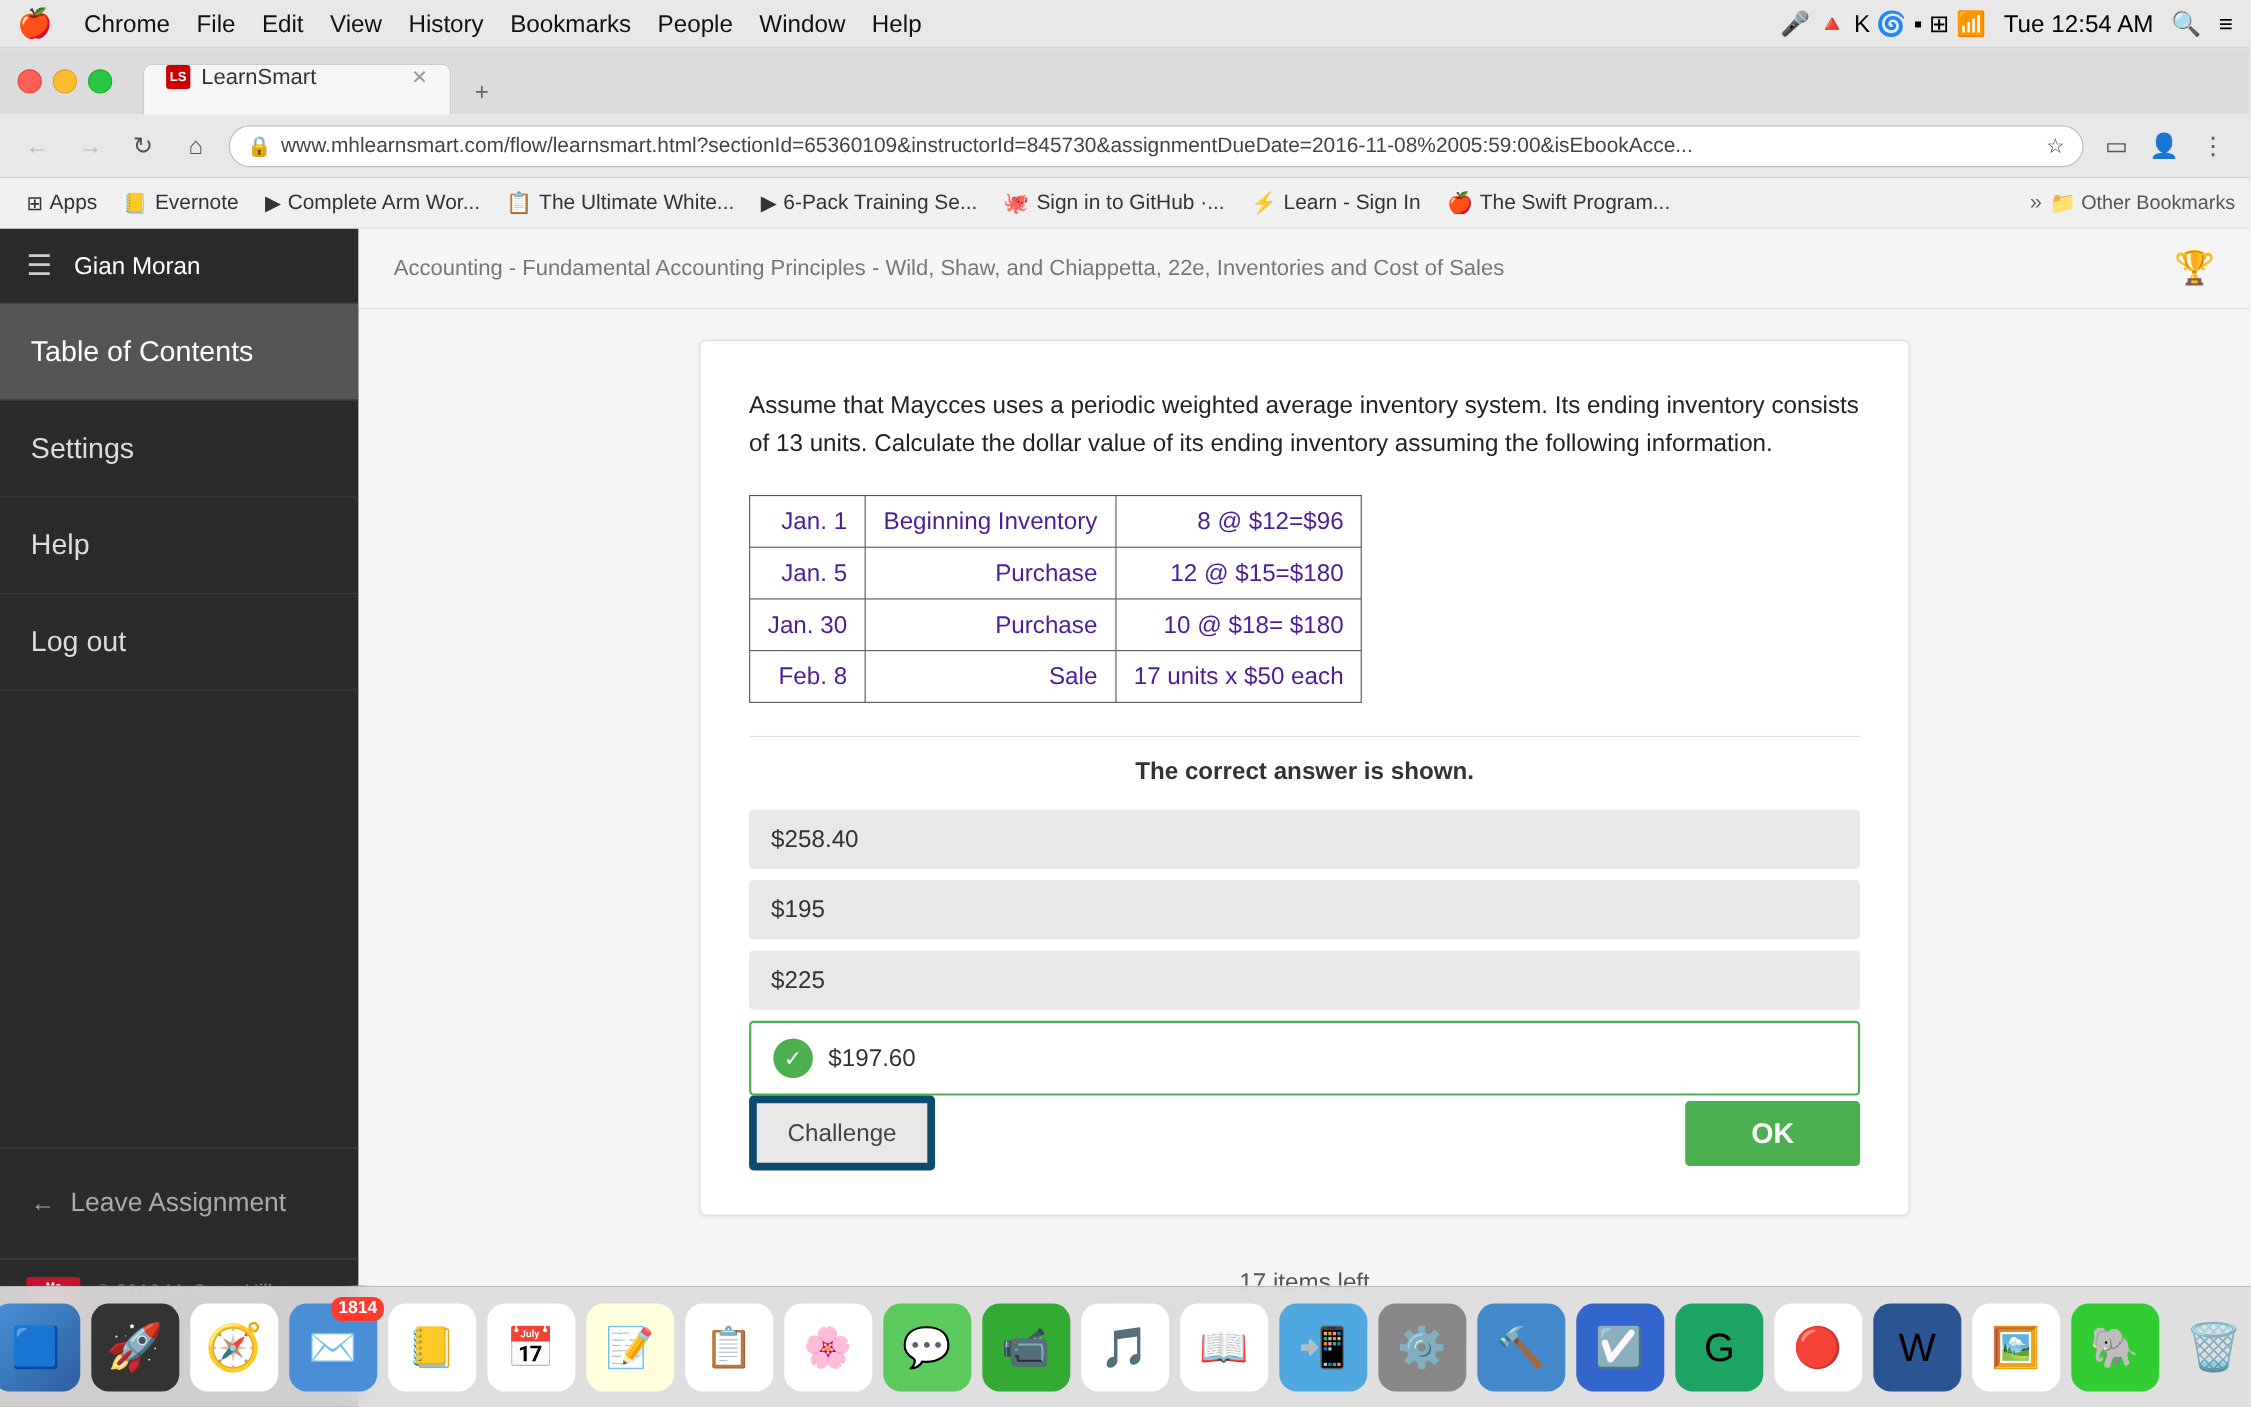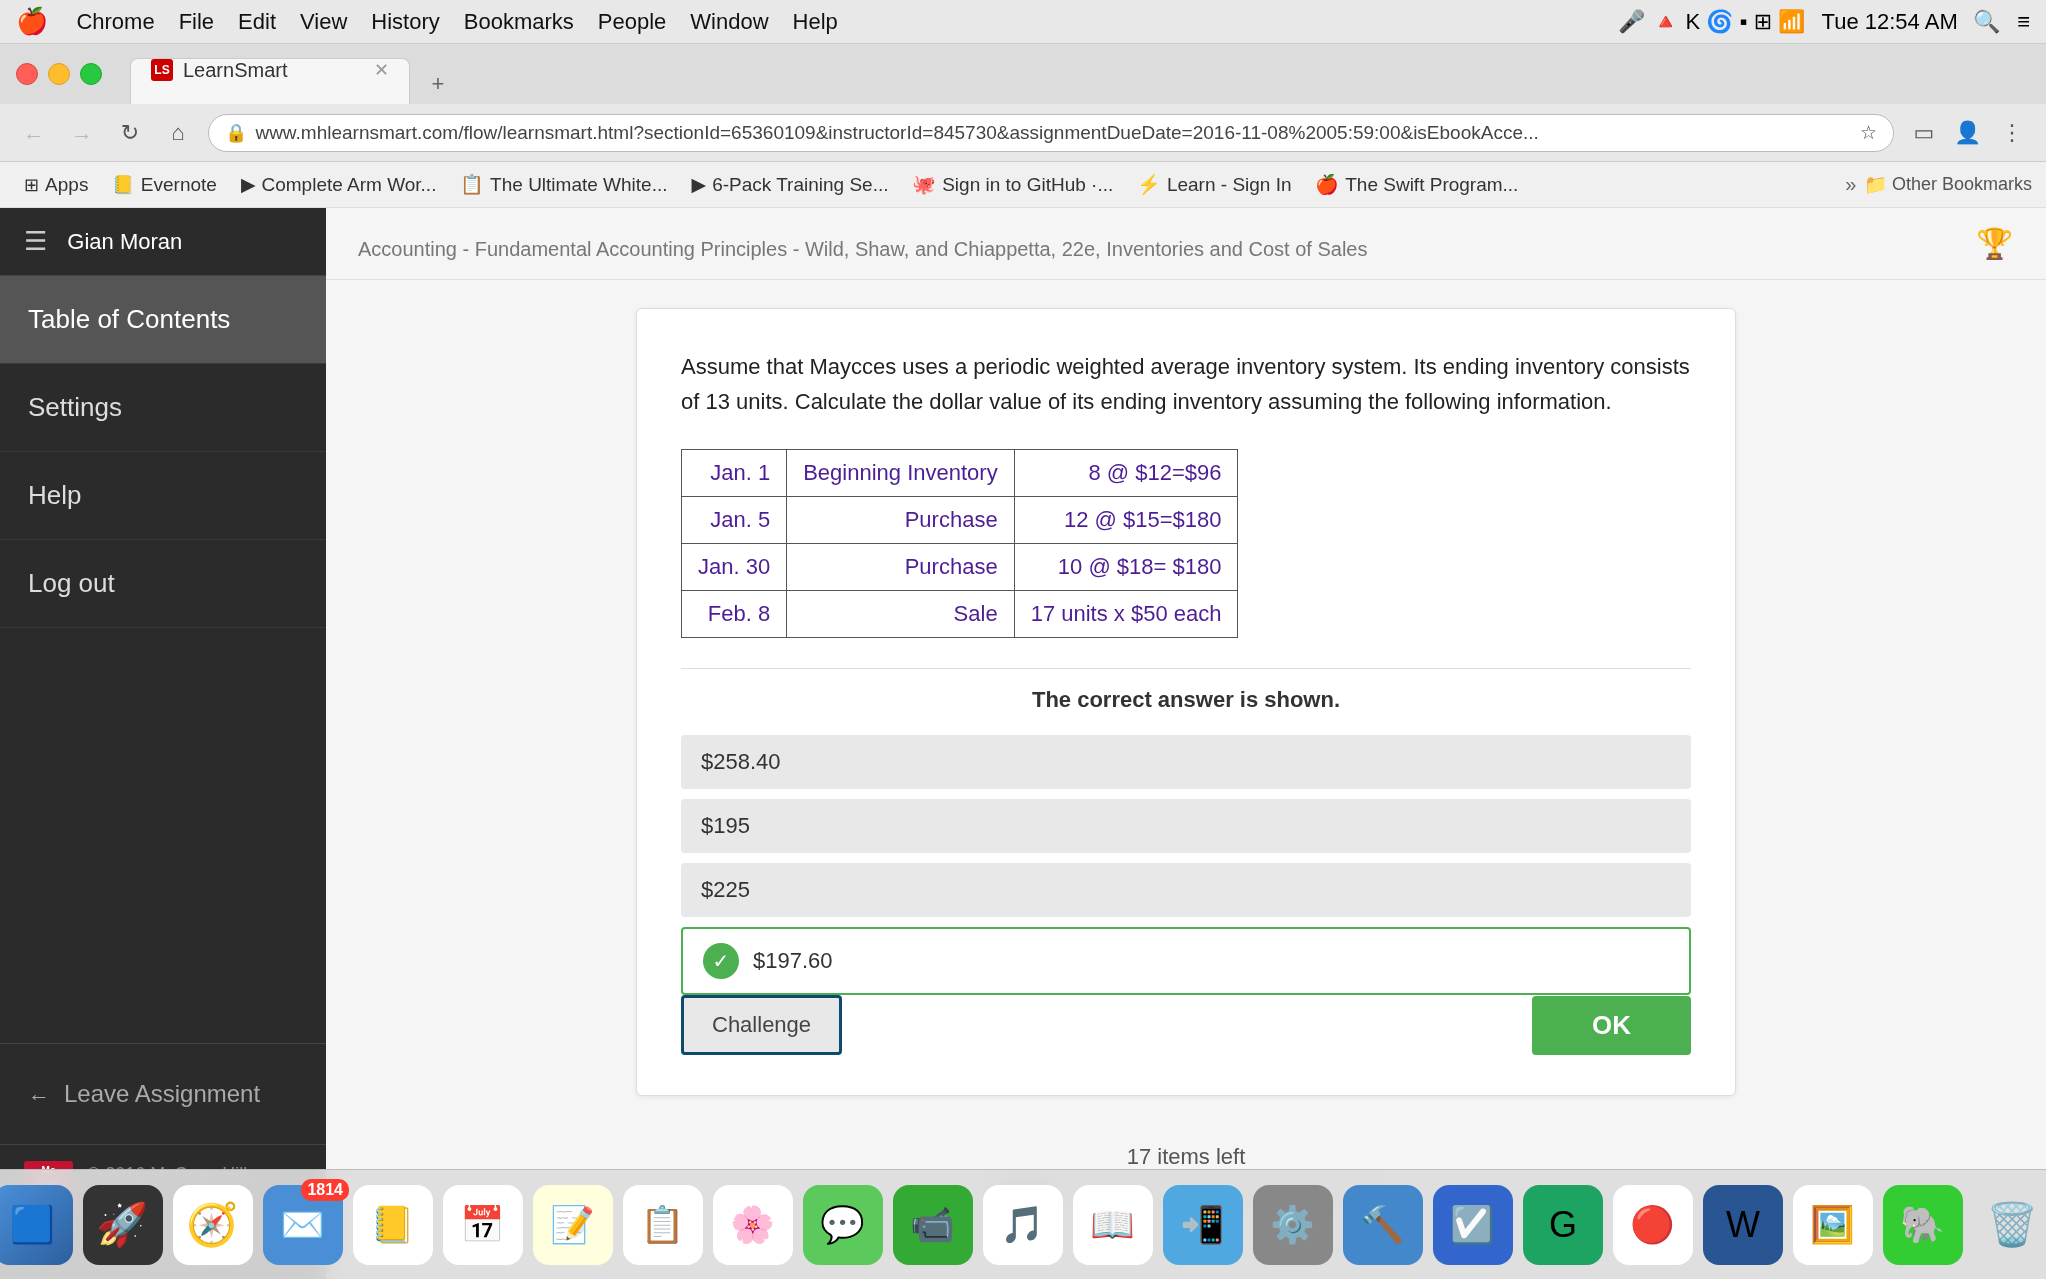--- a/index.html
+++ b/index.html
@@ -200,21 +200,21 @@
       display: flex;
       flex-direction: column;
     }
     .content-breadcrumb {
       padding: 18px 32px;
       font-size: 20px;
       color: #777;
       background: #f5f5f5;
       border-bottom: 1px solid #e0e0e0;
       display: flex;
-      align-items: flex-end;
+      align-items: center;
       justify-content: space-between;
     }
     .trophy-icon { font-size: 30px; color: #aaa; cursor: pointer; }
 
     
     .question-card {
       background: white;
       border: 1px solid #ddd;
       border-radius: 6px;
       margin: 28px auto;
@@ -289,21 +289,21 @@
 
     
     .action-buttons {
       display: flex;
       align-items: center;
       gap: 20px;
     }
     .btn-challenge {
       padding: 14px 28px;
       background: #e8e8e8;
-      border: 3px solid #0c4a6e;
+      border: 7px solid #0c4a6e;
       border-radius: 4px;
       font-size: 22px;
       color: #444;
       cursor: pointer;
     }
     .btn-ok {
       padding: 14px 60px;
       background: #4caf50;
       border: none;
       border-radius: 4px;

